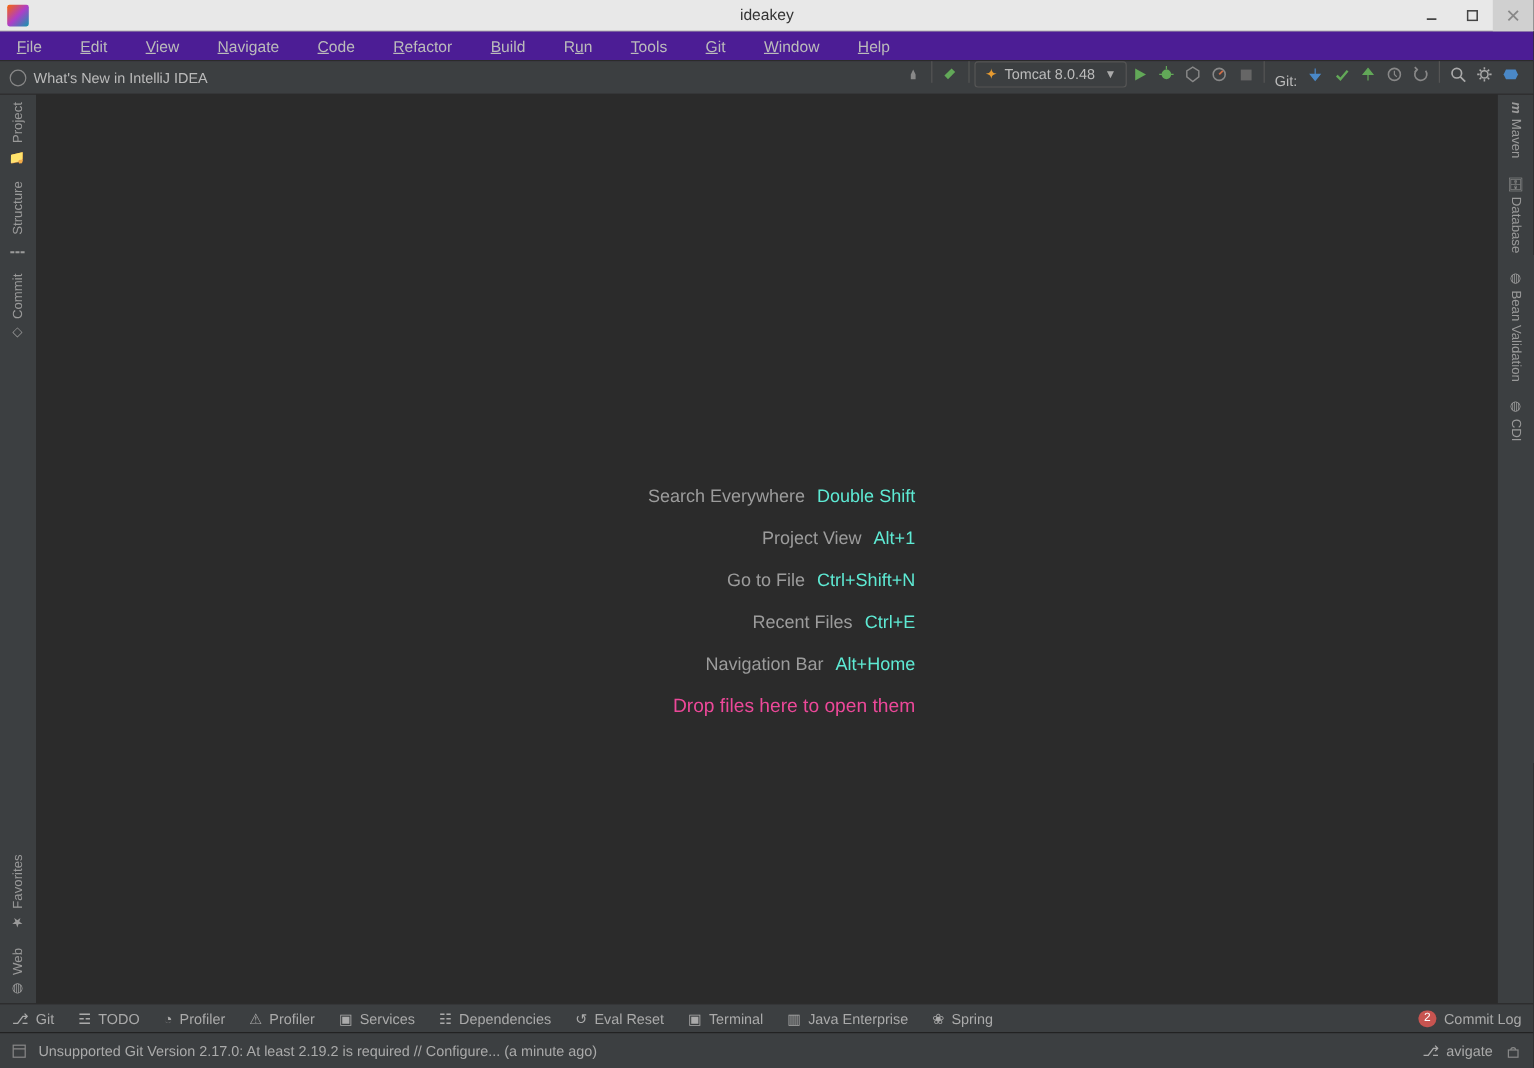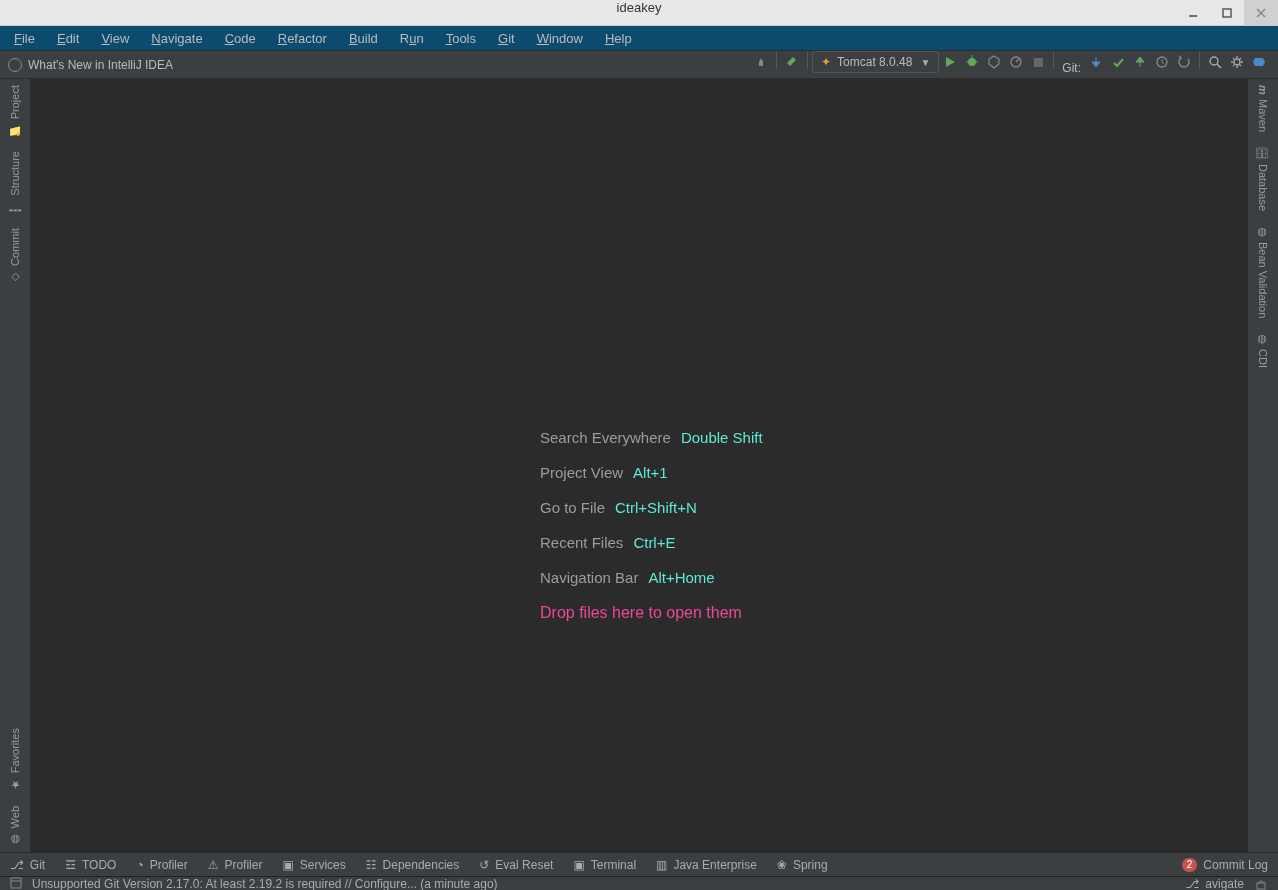--- a/index.html
+++ b/index.html
@@ -8,31 +8,30 @@
     background: #2b2b2b;
     font-family: "Segoe UI", Arial, sans-serif;
     font-size: 13px; color: #bbbbbb;
     overflow: hidden; display: flex; flex-direction: column;
   }
   
   .titlebar {
     height: 26px; background: #e8e8e8; color: #333;
     display: flex; align-items: center; position: relative;
     border-bottom: 1px solid #ccc;
-    flex-direction: column;
   }
   .titlebar .app-icon { width: 18px; height: 18px; margin-left: 6px; background: linear-gradient(135deg,#f76707,#ae3ec9,#1098ad); border-radius: 2px; display:inline-block;}
   .titlebar .title { position:absolute; left:0; right:0; text-align:center; font-size:13px; color:#333; pointer-events:none;}
   .titlebar .win-buttons { margin-left:auto; display:flex; }
   .titlebar .win-btn { width:34px; height:26px; display:flex; align-items:center; justify-content:center; font-size:11px; color:#444;}
   .titlebar .win-btn.close { background:#d0d0d0; color:#888;}
   
   .menubar {
-    height: 25px; background: #0c4a6e; color:#bbbbbb;
-    display:flex; align-items:center; padding: 0 6px; gap:6px;
+    height: 25px; background: #4c1d95; color:#bbbbbb;
+    display:flex; align-items:center; padding: 0 6px; gap:16px;
     border-bottom: 1px solid #2b2b2b;
   }
   .menubar .menu-item { padding: 2px 8px; cursor:pointer; font-size:13px;}
   .menubar .menu-item u { text-decoration: underline; }
   
   .navrow {
     height: 28px; background:#3c3f41; display:flex; 
     padding: 0 8px; border-bottom:1px solid #2b2b2b; color:#bbbbbb;
     font-size:12px;
   }
@@ -53,38 +52,38 @@
   .stripe { width:30px; background:#3c3f41; display:flex; flex-direction:column; align-items:center; padding:6px 0; gap:14px; }
   .stripe.right { }
   .vlabel {
     writing-mode: vertical-rl; transform: rotate(180deg);
     font-size:11px; color:#9a9a9a; display:flex; align-items:center; gap:4px; cursor:pointer;
   }
   .stripe-spacer{flex:1;}
   .vico{width:14px;height:14px;display:inline-block;}
   .editor { flex:1; position:relative; background:#2b2b2b; }
   .hints {
-    position:absolute; top:350px; left:510px; display:flex; flex-direction:column;
-    gap:18px; font-size:15px;
+    position:absolute; top:326px; left:510px; display:flex; flex-direction:column;
+    gap:18px; font-size:15px;align-items:flex-end;
   }
   .hint-line{ display:flex; gap:10px; white-space:nowrap;}
   .hint-label{ color:#9c9c9c; }
   .hint-key{ color:#5eead4; }
   .drop-line{ color:#ec4899; font-size:16px; }
   
   .toolwin {
     height:24px; background:#3c3f41; display:flex; align-items:center; padding:0 10px;
     gap:20px; font-size:12px; color:#aaa; border-top:1px solid #2b2b2b;
   }
   .tw-item{display:flex; align-items:center; gap:6px; cursor:pointer;}
   .tw-spacer{flex:1;}
   .badge{background:#c75450; color:#fff; border-radius:8px; font-size:10px; padding:0 5px; line-height:14px;}
   
   .statusbar{
-    height:14px; background:#3c3f41; display:flex; align-items:flex-start; padding:0 10px;
+    height:30px; background:#3c3f41; display:flex; align-items:center; padding:0 10px;
     font-size:12px; color:#aaa; gap:10px; border-top:1px solid #222;
   }
   .statusbar .msg{flex:1; white-space:nowrap; overflow:hidden; text-overflow:ellipsis;}
   .ico{display:inline-flex; align-items:center; justify-content:center;}
   svg{display:block;}
 </style>
 </head>
 <body>
 
 <div class="titlebar">

